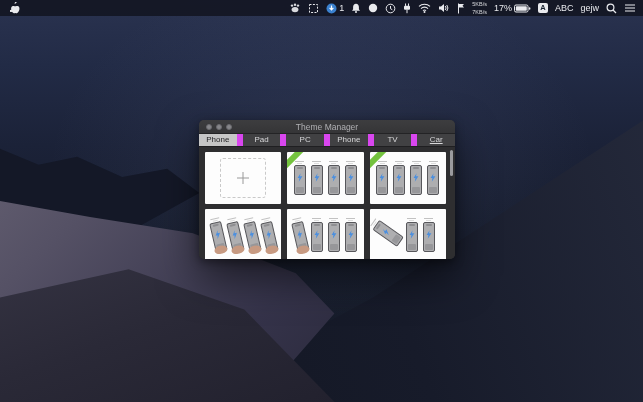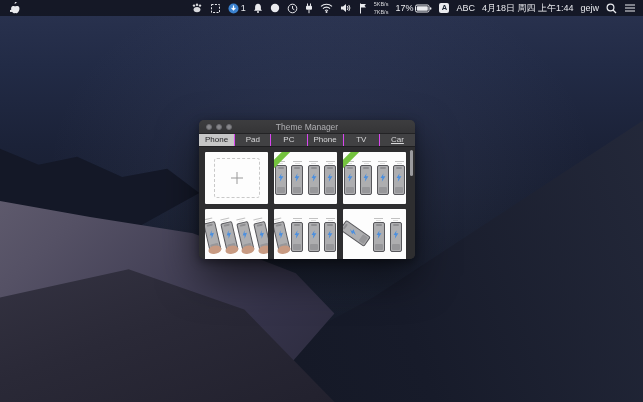--- a/index.html
+++ b/index.html
@@ -22,29 +22,29 @@
   .mb-left{display:flex;align-items:center;padding-left:10px;}
   .mb-right{margin-left:auto;display:flex;align-items:center;gap:7px;padding-right:7px;}
   .mi{display:flex;align-items:center;gap:2px;line-height:16px;}
   .mi svg{display:block;}
   .netspeed{display:flex;flex-direction:column;align-items:flex-end;font-size:5.5px;line-height:6px;color:#d9dade;}
   .badge-count{font-size:9px;}
   .inputA{width:10px;height:10px;border-radius:2px;background:#e9eaee;color:#16202e;
     font-size:7.5px;font-weight:bold;display:flex;align-items:center;justify-content:center;}
 
   
-  .window{position:absolute;left:199px;top:120px;width:216px;height:139px;border-radius:5px;
+  .window{position:absolute;left:199px;top:120px;width:256px;height:139px;border-radius:5px;
     overflow:hidden;background:#2e2e30;box-shadow:0 18px 40px rgba(0,0,0,.55),0 3px 10px rgba(0,0,0,.4);z-index:4;}
   .titlebar{height:13px;background:linear-gradient(#3d3d3f,#353537);display:flex;align-items:center;position:relative;
     border-bottom:1px solid #232325;}
   .lights{display:flex;gap:4px;padding-left:7px;}
   .light{width:6px;height:6px;border-radius:50%;background:#86868a;border:0.5px solid #6a6a6e;box-sizing:border-box;}
   .win-title{position:absolute;left:0;right:0;text-align:center;font-size:8.5px;color:#b0b0b3;}
   .tabbar{display:flex;height:12px;background:#414143;border-bottom:1px solid #1f1f21;}
-  .tab{flex:1;font-size:8px;line-height:12px;text-align:center;color:#d8d8da;border-right:1px solid #d946ef;cursor:default;}
+  .tab{flex:1;font-size:8px;line-height:12px;text-align:center;color:#d8d8da;border-right:6px solid #d946ef;cursor:default;}
   .tab:last-child{border-right:none;text-decoration:underline;}
   .tab.sel{background:#c6c6c6;color:#1d1d1f;}
   .content{position:relative;height:113px;background:#2e2e30;overflow:hidden;}
   .thumb-grid{display:grid;grid-template-columns:repeat(3,1fr);gap:5px 6px;padding:5px 9px 0 6px;}
   .scrollthumb{position:absolute;top:3px;right:2px;width:3px;height:26px;border-radius:2px;background:#9b9b9e;}
 
   
   .card{position:relative;background:#fdfdfd;border-radius:1px;height:52px;
     display:flex;align-items:center;justify-content:center;gap:3px;overflow:hidden;}
   .dash{width:44px;height:38px;border:1px dashed #c9c9c9;border-radius:3px;position:relative;}
@@ -163,21 +163,20 @@
       <span class="mi">
         <span>17%</span>
         <svg width="17" height="9" viewBox="0 0 17 9">
             <rect x="0.5" y="1" width="13.5" height="7" rx="1.5" fill="none" stroke="#e9eaee" stroke-width="1"></rect>
             <rect x="1.8" y="2.3" width="11" height="4.4" rx="0.8" fill="#e9eaee"></rect>
             <rect x="14.8" y="3.2" width="1.6" height="2.6" rx="0.8" fill="#e9eaee"></rect>
           </svg>
       </span>
       <span class="mi inputA">A</span>
       <span class="mi">ABC</span>
-      <span class="mi">4月18日 周四 上午1:44</span>
       <span class="mi">gejw</span>
       <span class="mi">
         <svg width="11" height="11" viewBox="0 0 11 11">
             <circle cx="4.5" cy="4.5" r="3.4" fill="none" stroke="#e9eaee" stroke-width="1.2"></circle>
             <path d="M7 7l3 3" stroke="#e9eaee" stroke-width="1.2"></path>
           </svg>
       </span>
       <span class="mi">
         <svg width="12" height="10" viewBox="0 0 12 10">
             <g stroke="#e9eaee" stroke-width="1.2">

